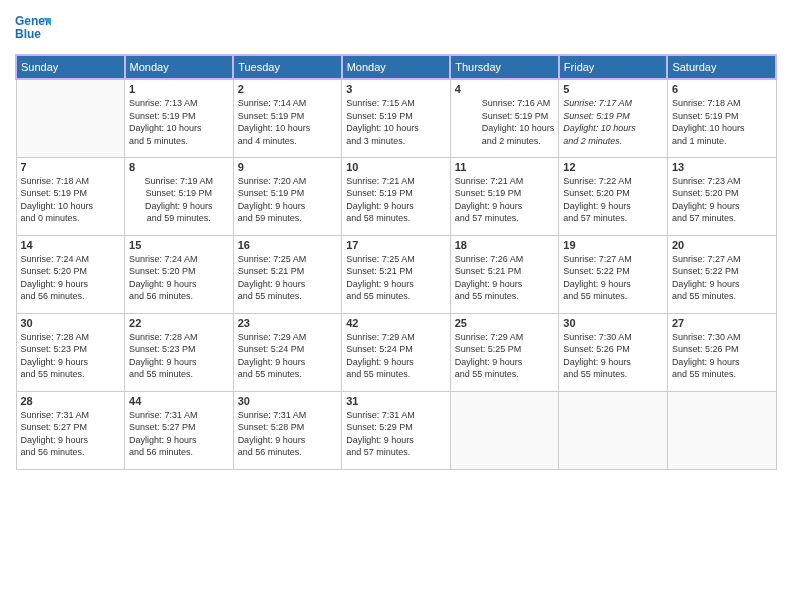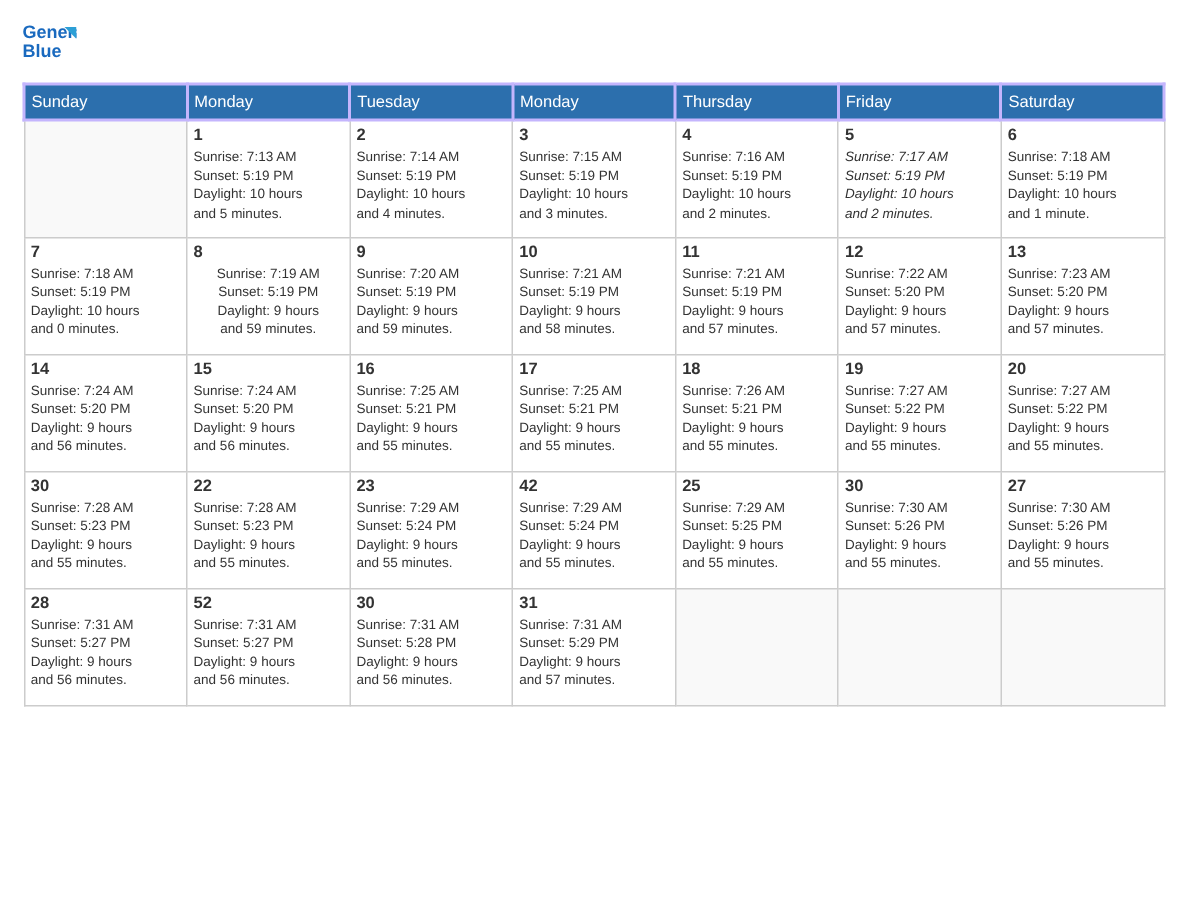--- a/index.html
+++ b/index.html
@@ -128,21 +128,21 @@
           </td>
           <td>
             <span class="day-num">3</span>
             <div class="day-info" style="white-space: pre-line;">Sunrise: 7:15 AM
 Sunset: 5:19 PM
 Daylight: 10 hours
 and 3 minutes.</div>
           </td>
           <td>
             <span class="day-num">4</span>
-            <div class="day-info" style="white-space: pre-line;">Sunrise: 7:16 AM
+            <div class="day-info" style="white-space: pre-line; margin-left: 27px;">Sunrise: 7:16 AM
 Sunset: 5:19 PM
 Daylight: 10 hours
 and 2 minutes.</div>
           </td>
           <td>
             <span class="day-num">5</span>
             <div class="day-info" style="white-space: pre-line; font-style: italic;">Sunrise: 7:17 AM
 Sunset: 5:19 PM
 Daylight: 10 hours
 and 2 minutes.</div>
@@ -310,21 +310,21 @@
         </tr>
         <tr>
           <td>
             <span class="day-num">28</span>
             <div class="day-info" style="white-space: pre-line;">Sunrise: 7:31 AM
 Sunset: 5:27 PM
 Daylight: 9 hours
 and 56 minutes.</div>
           </td>
           <td>
-            <span class="day-num">52</span>
+            <span class="day-num">44</span>
             <div class="day-info" style="white-space: pre-line;">Sunrise: 7:31 AM
 Sunset: 5:27 PM
 Daylight: 9 hours
 and 56 minutes.</div>
           </td>
           <td>
             <span class="day-num">30</span>
             <div class="day-info" style="white-space: pre-line;">Sunrise: 7:31 AM
 Sunset: 5:28 PM
 Daylight: 9 hours

